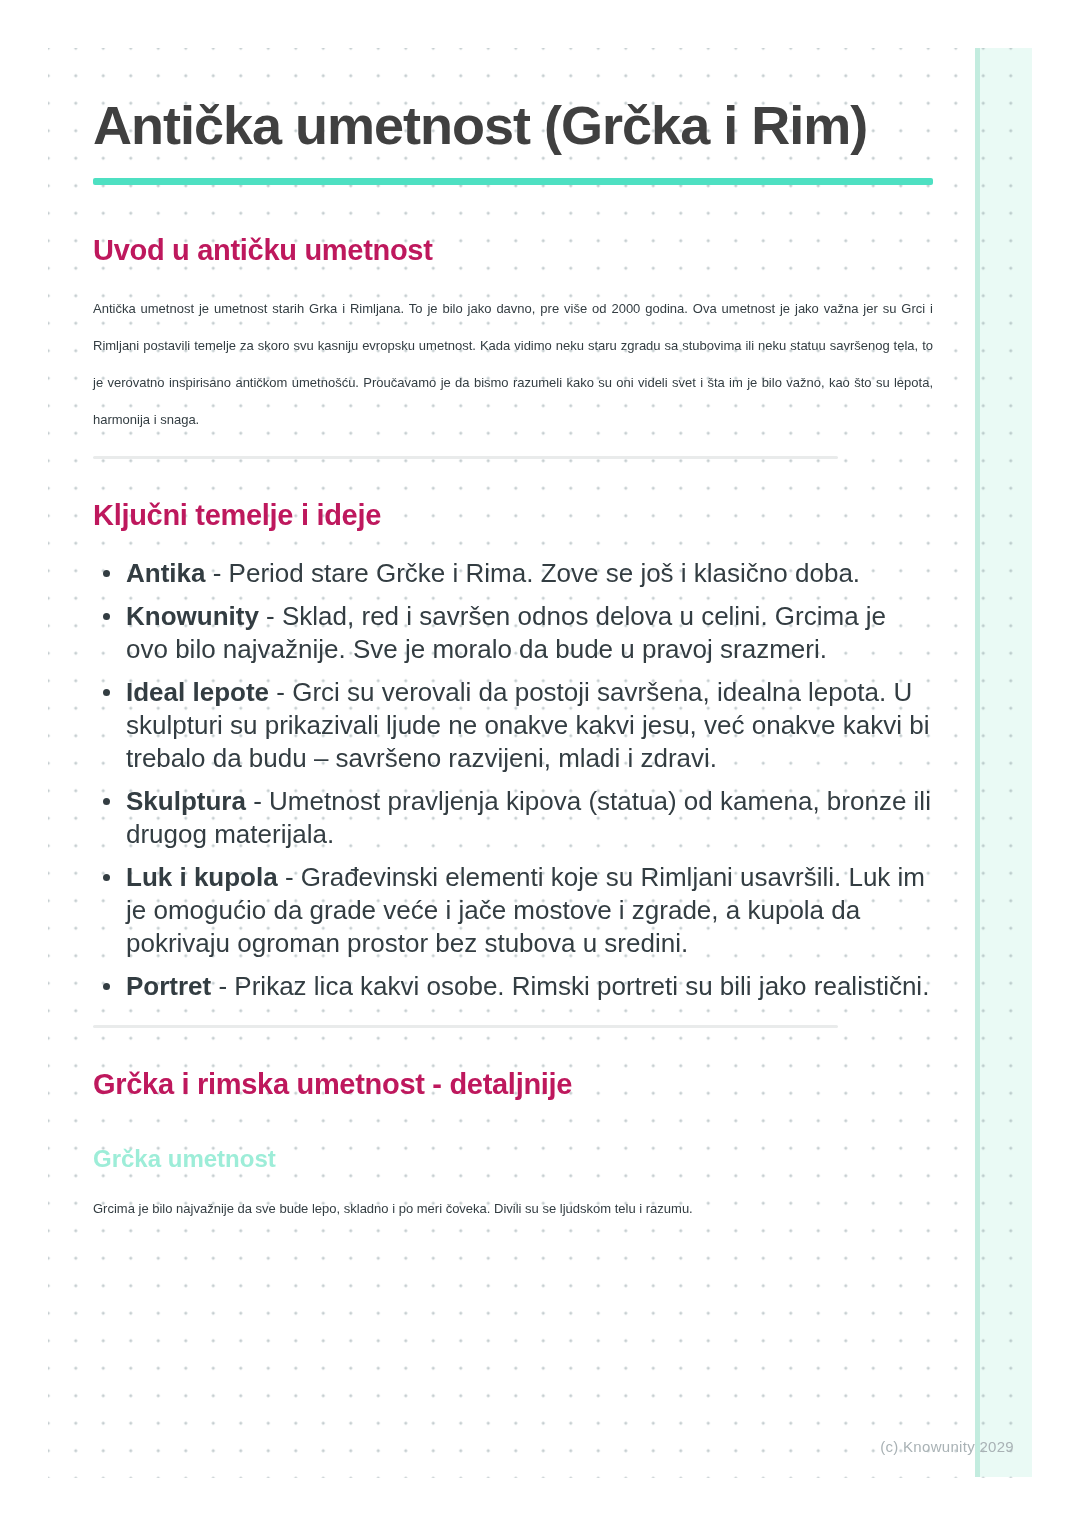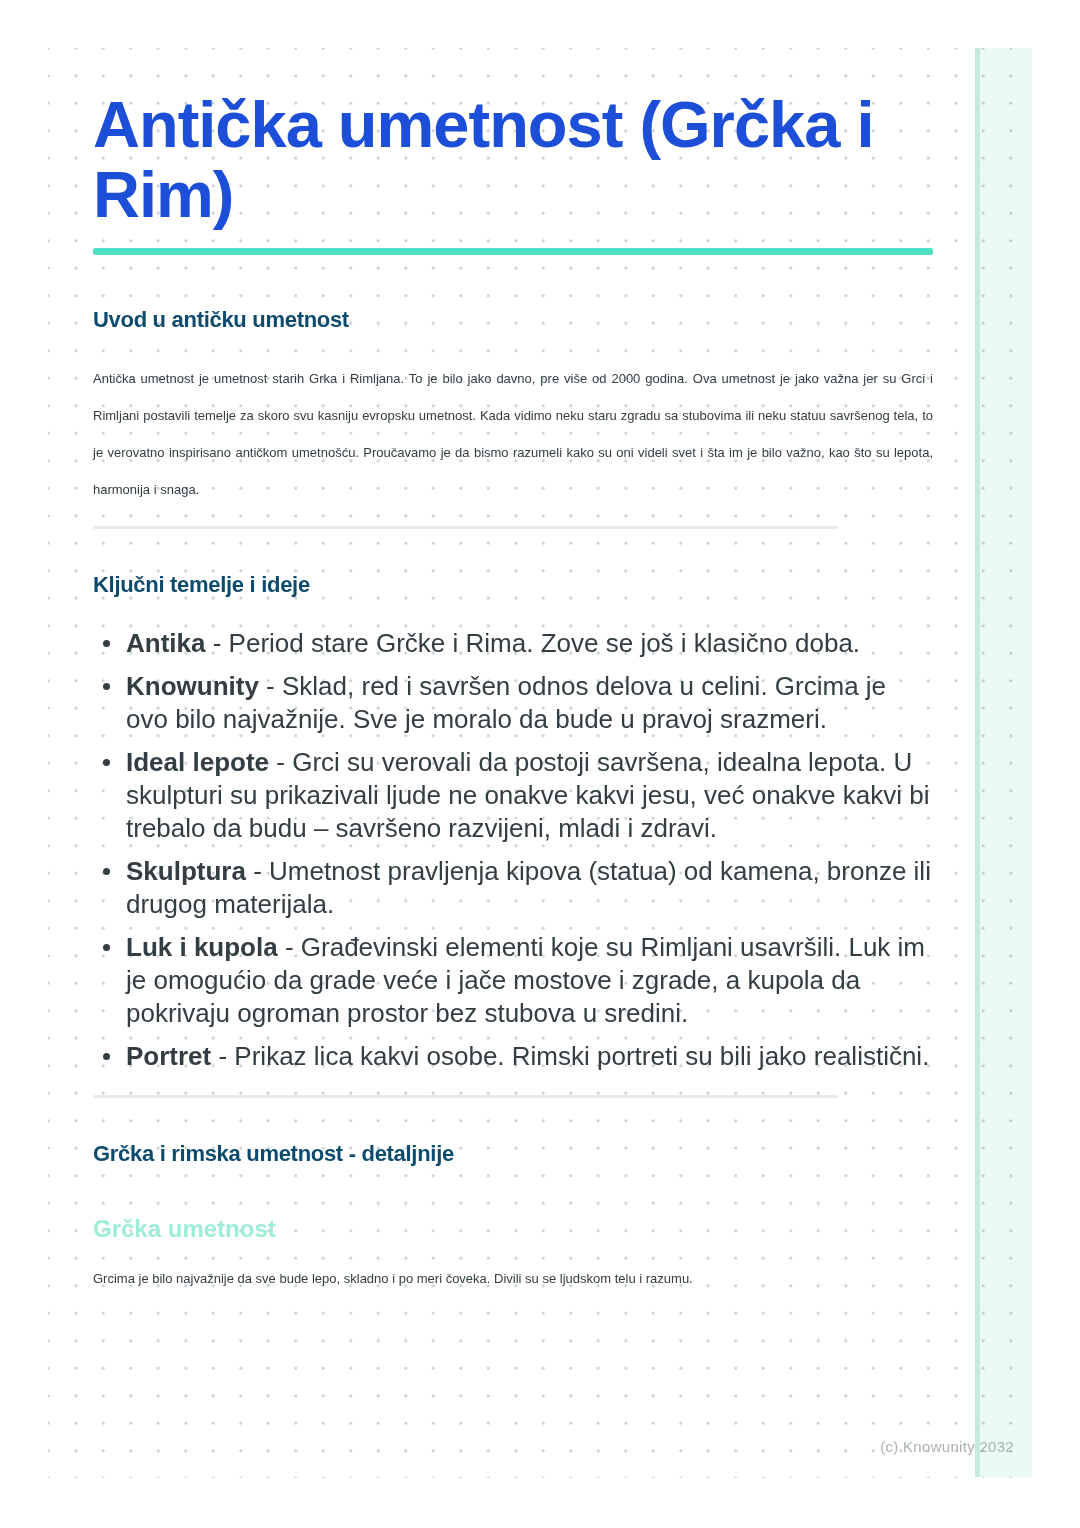--- a/index.html
+++ b/index.html
@@ -34,33 +34,33 @@
     background: #c3ecdf; z-index: 1;
   }
 
   .content {
     position: absolute; left: 93px; top: 0;
     width: 840px; z-index: 3;
   }
 
   h1.doc-title {
     margin-top: 90px;
-    font-size: 65px; line-height: 70px;
+    font-size: 54px; line-height: 70px;
     font-weight: 700; letter-spacing: -1px;
-    color: #1d4ed8;
+    color: #404040;
   }
   .title-rule {
     margin-top: 18px; height: 7px; width: 100%;
     background: #4ee0c2; border-radius: 2px;
   }
 
   h2.sec {
-    font-size: 22px; line-height: 36px;
+    font-size: 29px; line-height: 36px;
     font-weight: 700; letter-spacing: -0.3px;
-    color: #0c4a6e;
+    color: #be185d;
   }
   h2.sec-1 { margin-top: 47px; }
   h2.sec-2 { margin-top: 38px; }
   h2.sec-3 { margin-top: 38px; }
 
   h3.subsec {
     margin-top: 42px;
     font-size: 24px; line-height: 30px;
     font-weight: 700; color: #9dedd8;
   }
@@ -151,15 +151,15 @@
     </ul>
 
     <div class="divider d2"></div>
 
     <h2 class="sec sec-3">Grčka i rimska umetnost - detaljnije</h2>
     <h3 class="subsec">Grčka umetnost</h3>
     <p class="body-text p-greek">Grcima je bilo najvažnije da sve bude lepo, skladno i po meri čoveka. Divili su se ljudskom telu i razumu.</p>
 
   </div>
 
-  <div class="copyright">(c) Knowunity 2032</div>
+  <div class="copyright">(c) Knowunity 2029</div>
 
 </div>
 
 </body></html>

